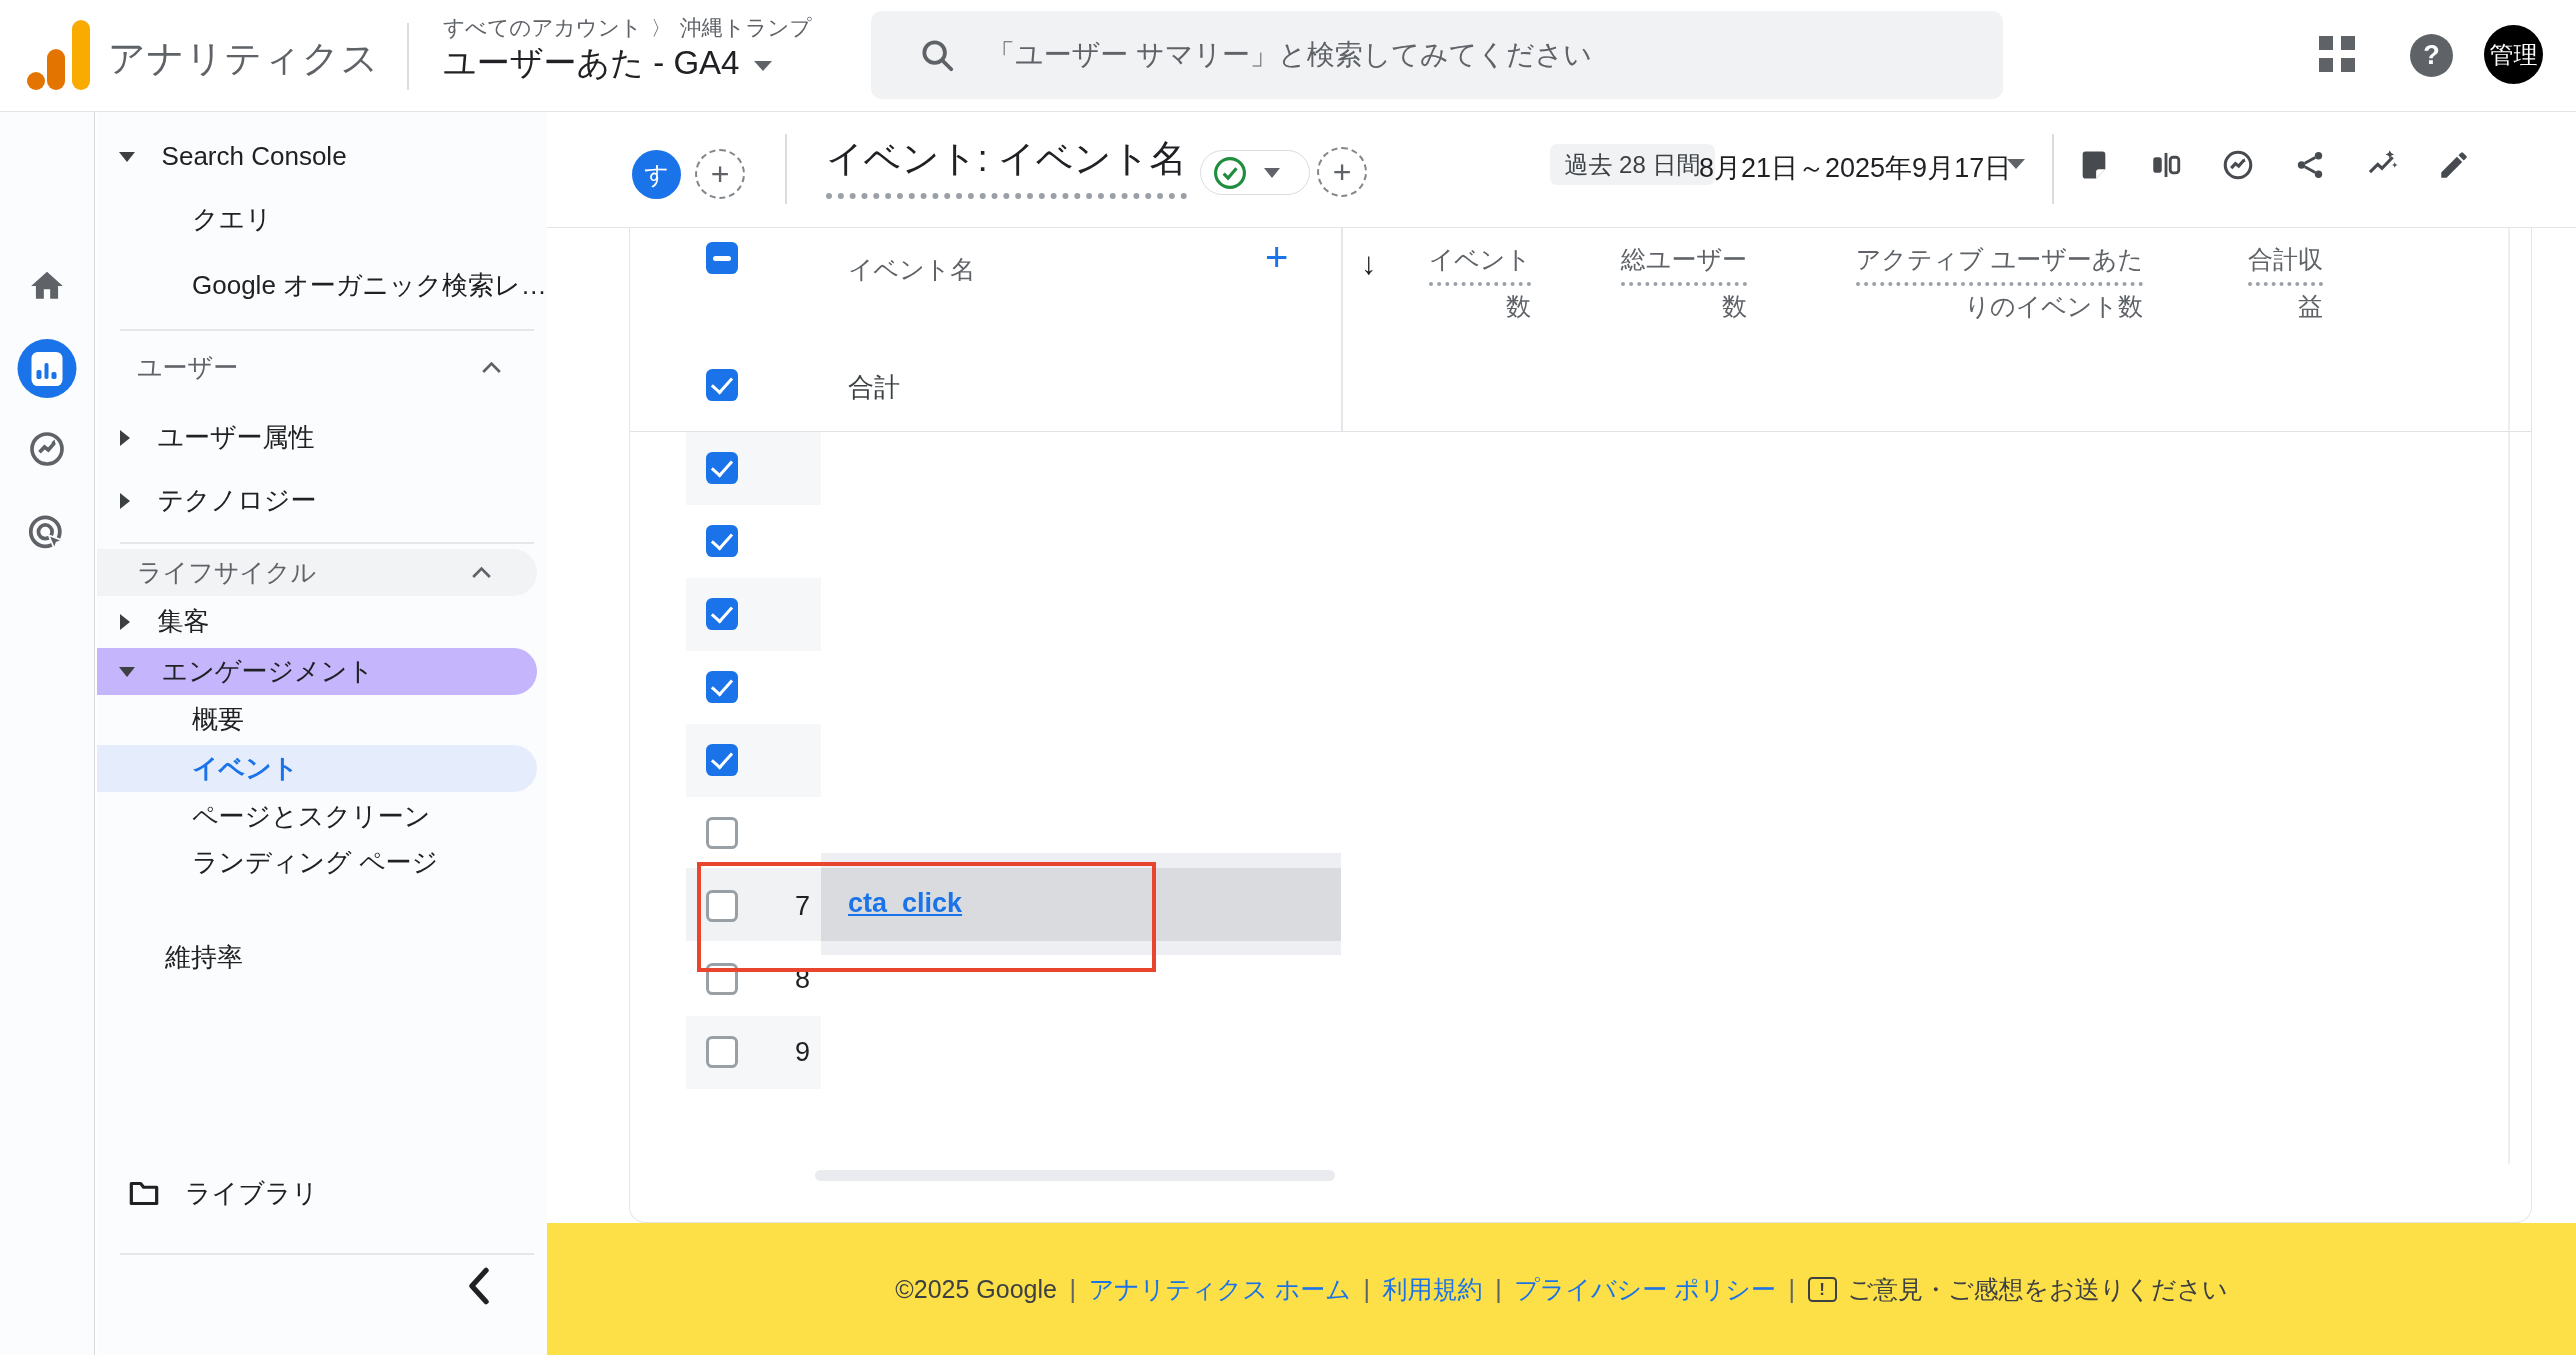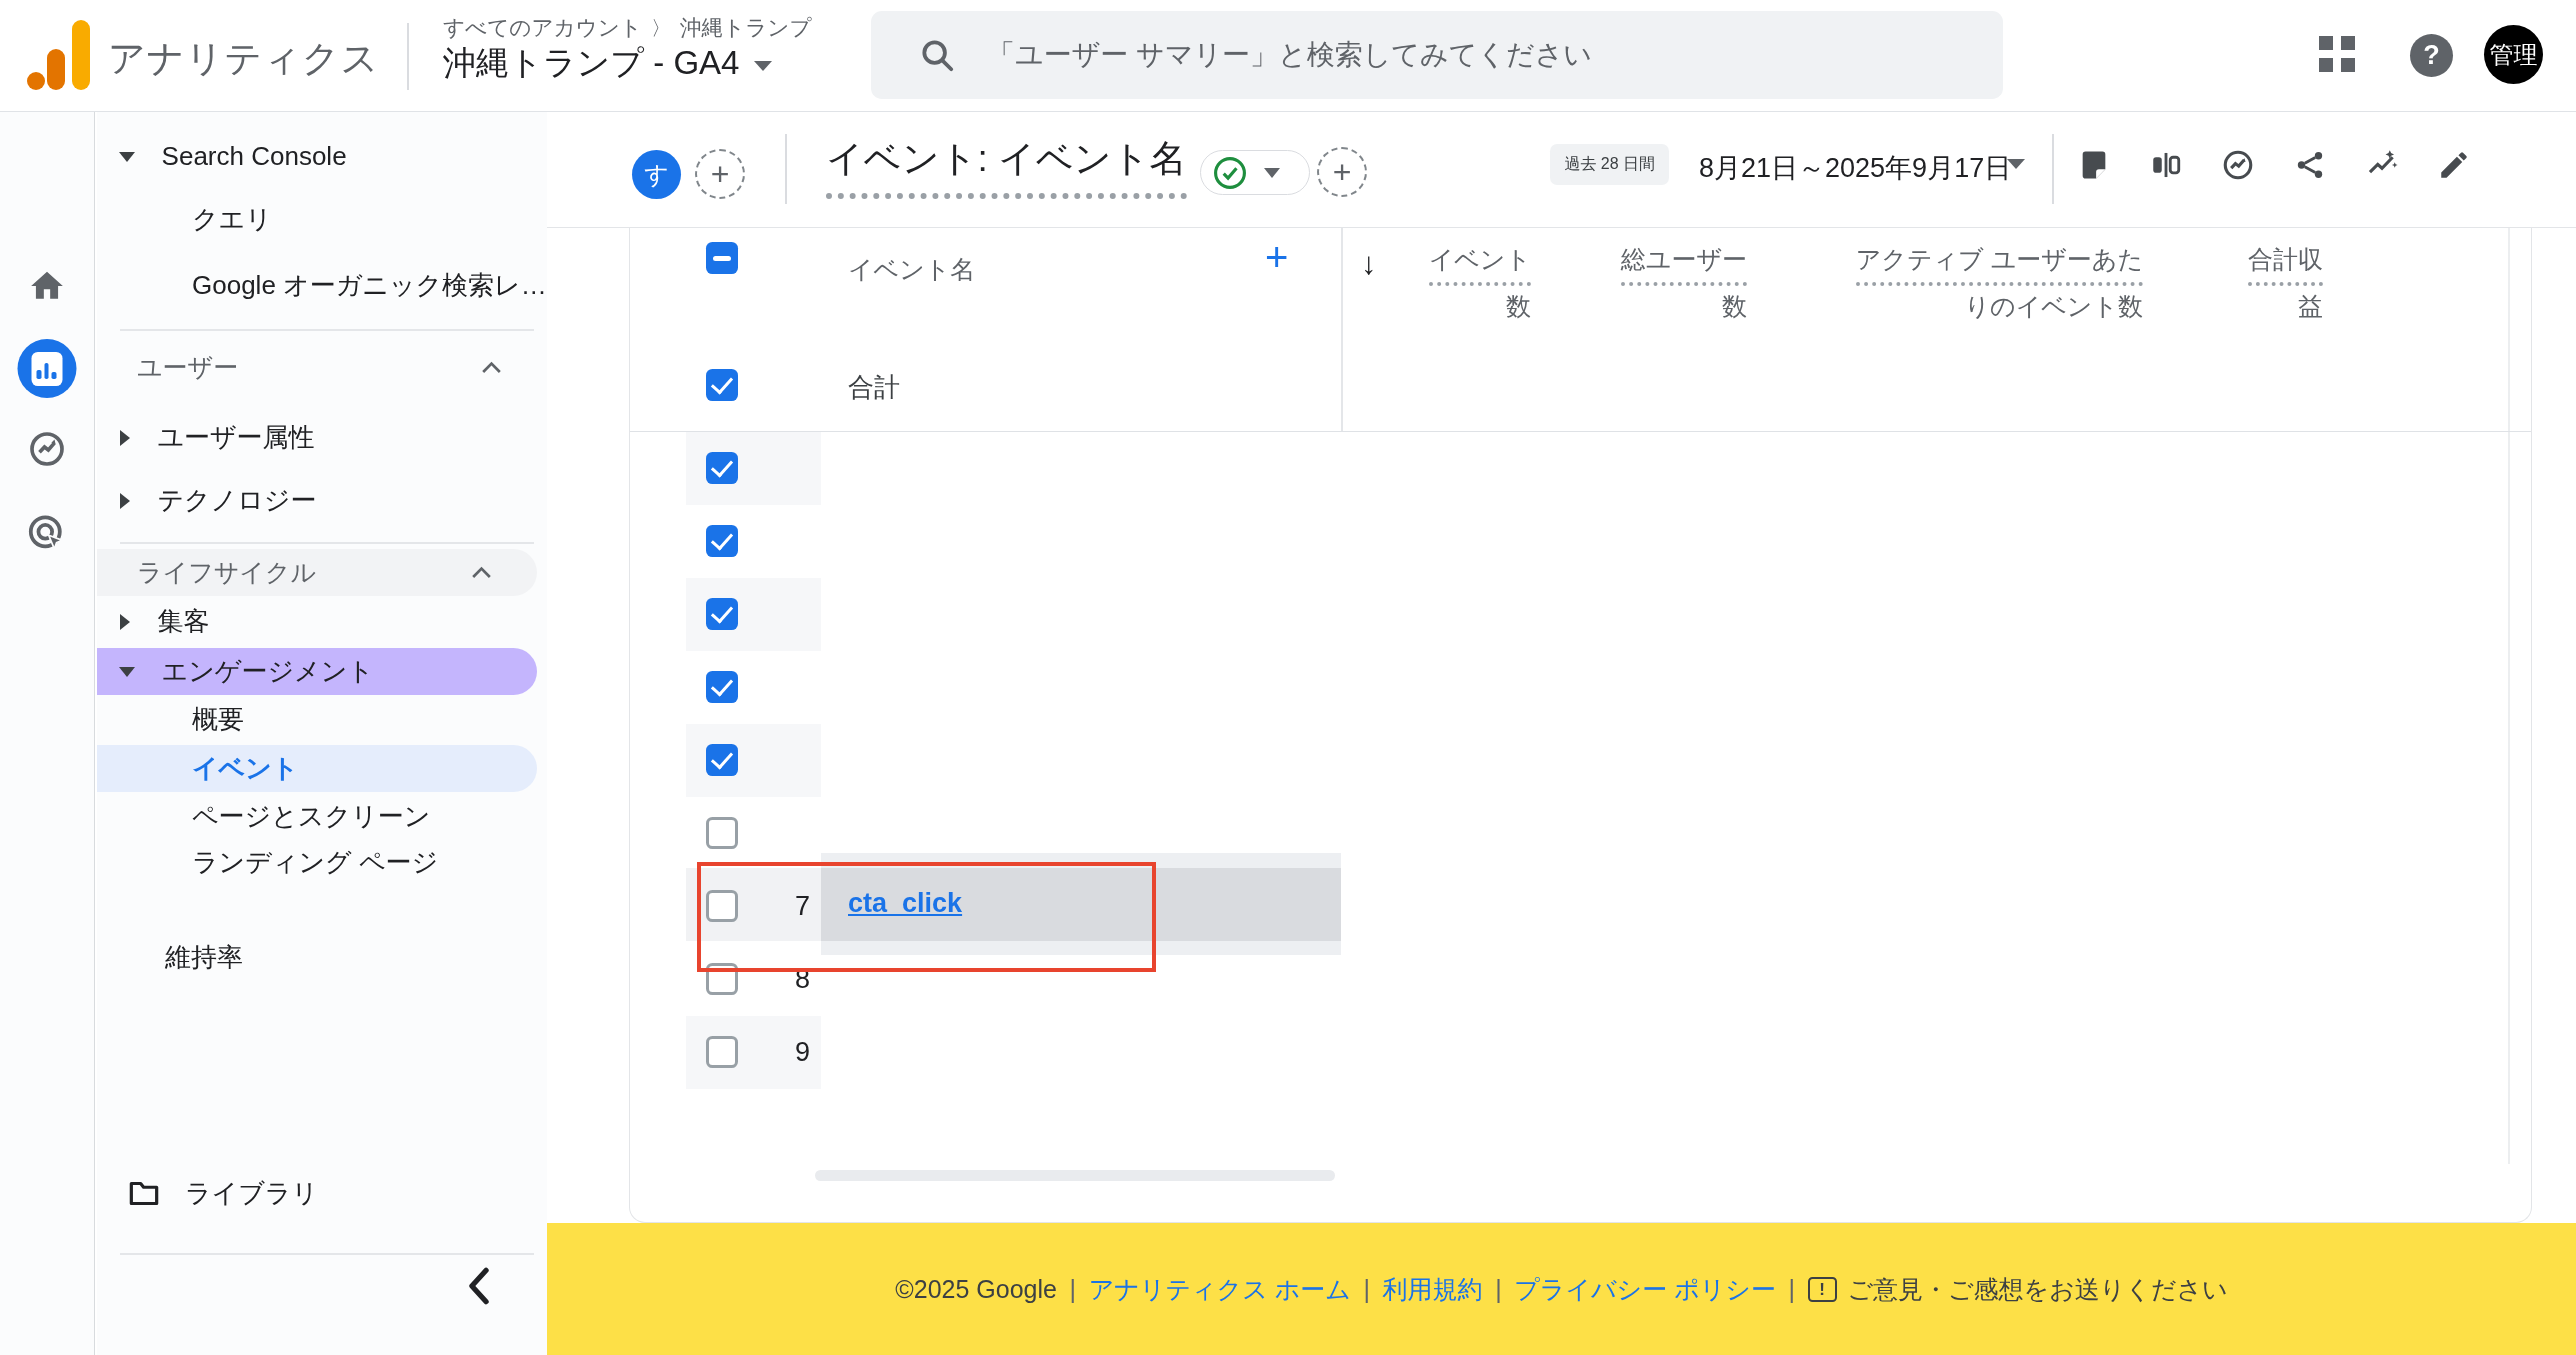--- a/index.html
+++ b/index.html
@@ -64,21 +64,21 @@
 
   
   #report-bar { position:absolute; left:0; top:0; width:2029px; height:116px; background:#fff; border-bottom:1.8px solid #e3e5e8; }
   .seg-chip { position:absolute; left:85px; top:38px; width:49px; height:49px; border-radius:50%; background:#1a73e8; color:#fff; font-size:24px; display:flex; align-items:center; justify-content:center; }
   .dash-add { position:absolute; width:50px; height:50px; border:2.7px dashed #80868b; border-radius:50%; color:#5f6368; font-size:32px; font-weight:300; display:flex; align-items:center; justify-content:center; }
   .rb-vdiv { position:absolute; width:1.8px; height:70px; top:21.6px; background:#dadce0; }
   .report-title { position:absolute; left:279px; top:21.6px; font-size:37px; color:#202124; padding-bottom:9px; border-bottom:6.3px dotted #9aa0a6; white-space:nowrap; }
   .check-pill { position:absolute; left:653px; top:38px; width:110px; height:45px; border:1.8px solid #dadce0; border-radius:899px; display:flex; align-items:center; }
   .check-pill svg { margin-left:10.8px; }
   .check-pill .caret-down { margin-left:16px; border-left-width:8px; border-right-width:8px; border-top-width:10px; }
-  .date-badge { position:absolute; left:1003px; top:32px; height:41px; padding:0 14.4px; background:#f0f2f4; border-radius:7.2px; font-size:16px; color:#3c4043; display:flex; align-items:center; }
+  .date-badge { position:absolute; left:1003px; top:32px; height:41px; padding:0 14.4px; background:#f0f2f4; border-radius:7.2px; font-size:24px; color:#3c4043; display:flex; align-items:center; }
   .date-range { position:absolute; left:1152px; top:38px; font-size:27px; color:#202124; white-space:nowrap; }
   .date-caret { position:absolute; left:1460px; top:47px; }
   .toolbar { position:absolute; left:1530px; top:36px; display:flex; gap:38px; }
   .toolbar svg { display:block; }
 
   
   #card { position:absolute; left:82px; top:116px; width:1903px; height:995px; background:#fff; border-left:1.8px solid #e3e5e8; border-right:1.8px solid #e3e5e8; border-bottom:1.8px solid #e3e5e8; border-radius:0 0 16px 16px; overflow:hidden;padding-left:36px; }
   .vdiv-col { position:absolute; left:711px; top:0; width:1.8px; height:204px; background:#e4e6e9; }
   .scroll-gutter { position:absolute; left:1878px; top:0; width:1.8px; height:936px; background:#eceef0; }
   .thead { position:absolute; left:0; top:0; width:100%; height:115px; }
@@ -128,21 +128,21 @@
       <span class="bar-tall"></span>
         <span class="bar-mid"></span>
         <span class="dot"></span>
     </div>
     <div class="product-name">アナリティクス</div>
     <div class="hdr-vdiv"></div>
     <div class="breadcrumb">
       <span>すべてのアカウント</span><span class="sep">〉</span><span>沖縄トランプ</span>
     </div>
     <div class="property-row">
-      <span class="property-name">沖縄トランプ - GA4</span>
+      <span class="property-name">ユーザーあた - GA4</span>
       <span class="caret-down"></span>
     </div>
     <div class="search-pill">
       <svg width="38" height="38" viewBox="0 0 24 24">
           <circle cx="10.5" cy="10.5" r="6.5" fill="none" stroke="#5f6368" stroke-width="2.4"></circle>
           <path d="M15.5 15.5L21 21" stroke="#5f6368" stroke-width="2.4" stroke-linecap="round"></path>
         </svg>
       <span class="search-placeholder">「ユーザー サマリー」と検索してみてください</span>
     </div>
     <div class="apps-grid">

